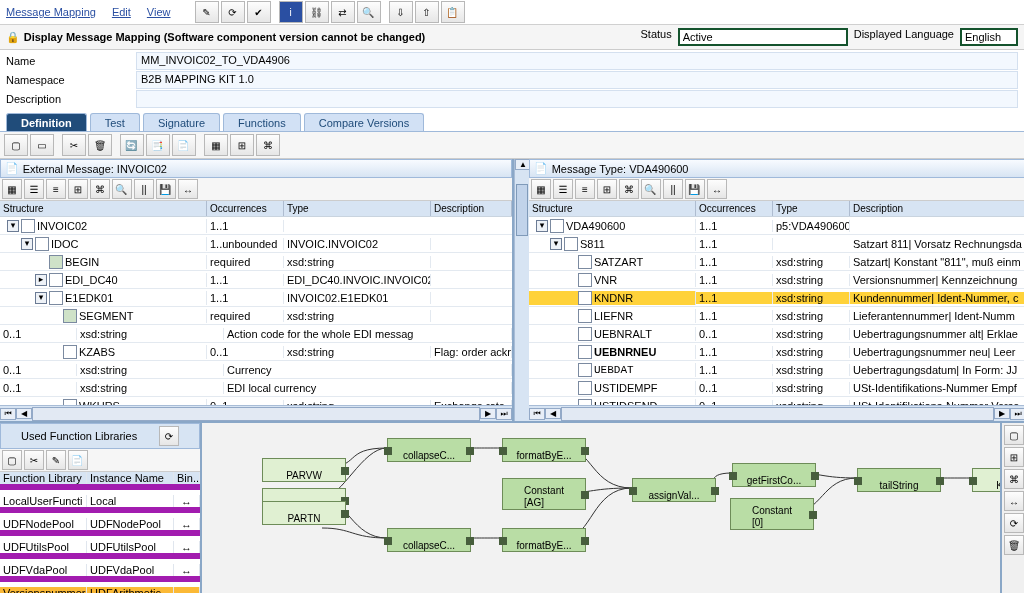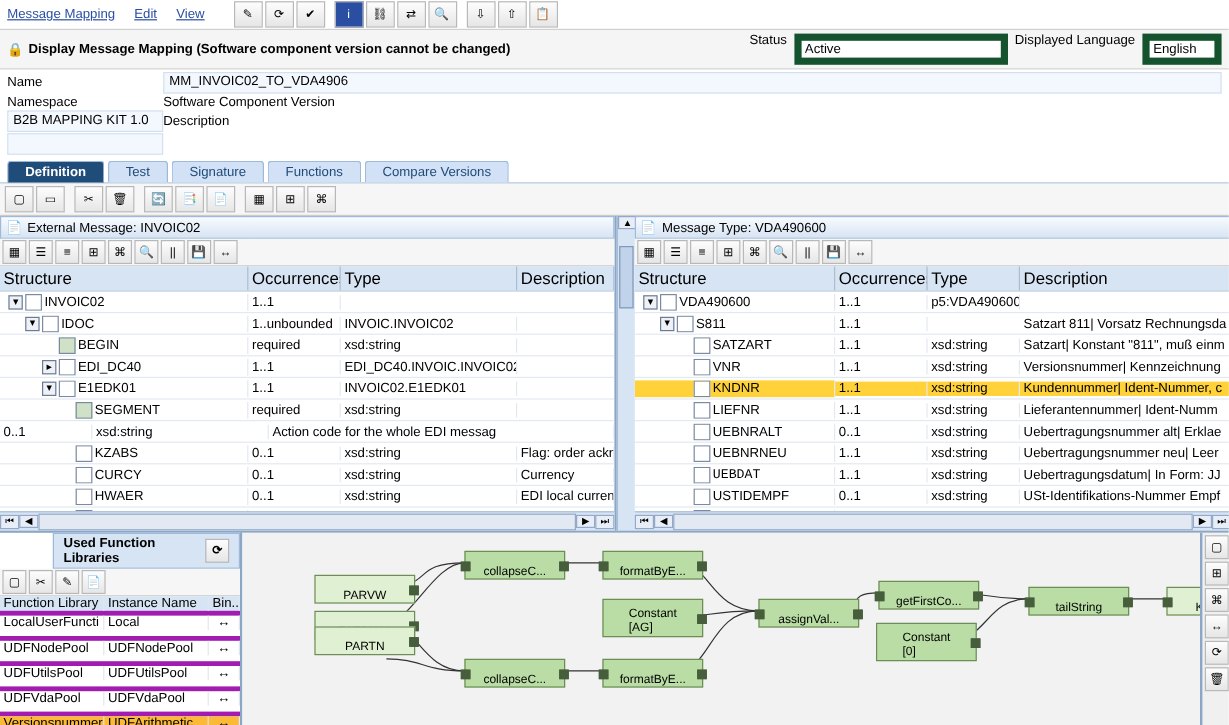--- a/index.html
+++ b/index.html
@@ -18,46 +18,46 @@
     font-family:Tahoma,Arial,sans-serif;
   }
   body{margin:0;font-size:11px;color:var(--text);background:#fff;overflow:hidden;}
   .menubar{background:#fff;border-bottom:1px solid #d0d0d0;padding:2px 6px;display:flex;gap:16px;align-items:center;height:20px;}
   .menubar a{color:#2a4fa2;text-decoration:underline;cursor:default;}
   .menubar-icons{display:flex;gap:2px;margin-left:8px;align-items:center;}
   .icon-btn{width:22px;height:20px;border:1px solid #b8b8b8;background:linear-gradient(#fdfdfd,#e6e6e6);display:inline-flex;align-items:center;justify-content:center;font-size:10px;cursor:default;}
   .icon-btn.sm{width:18px;height:18px;}
   .subhdr{display:flex;align-items:center;padding:3px 6px;background:#f5f5f5;border-bottom:1px solid #ccc;font-weight:bold;gap:4px;}
   .subhdr .status-block{margin-left:auto;display:flex;align-items:flex-start;gap:6px;font-weight:normal;}
-  .status-block input{border:6px solid #14532d;background:#fff;font-size:11px;padding:1px 3px;}
+  .status-block input{border:2px solid #14532d;background:#fff;font-size:11px;padding:1px 3px;}
   .form-grid{display:grid;grid-template-columns:130px 1fr;padding:2px 6px;background:#fff;row-gap:1px;align-items:center;}
   .form-grid .ro{background:#f3f8fe;border:1px solid #d4e0ef;padding:1px 4px;min-height:14px;}
   .tabstrip{display:flex;gap:3px;padding:3px 6px 0 6px;background:#fff;border-bottom:1px solid var(--sap-border);}
   .tab{padding:3px 14px 2px 14px;background:#d2e1f5;border:1px solid var(--sap-border);border-bottom:none;border-radius:3px 3px 0 0;cursor:default;color:#204c7a;}
   .tab.active{background:var(--sap-dark-blue);color:#fff;font-weight:bold;}
   .toolbar{display:flex;gap:2px;padding:2px 4px;background:#f6f6f6;border-bottom:1px solid #ccc;}
   .split{display:flex;height:262px;border-bottom:2px solid #8aa7c7;}
   .pane{width:50%;display:flex;flex-direction:column;border-right:2px solid #8aa7c7;}
   .pane-hdr{background:linear-gradient(#f8fbff,#d7e4f3);border:1px solid var(--sap-border);padding:2px 4px;display:flex;align-items:center;gap:4px;}
-  .colrow{display:flex;border-bottom:1px solid var(--row-border);background:var(--ruler);font-size:14px;}
+  .colrow{display:flex;border-bottom:1px solid var(--row-border);background:var(--ruler);font-size:10px;}
   .colrow>div{padding:2px 3px;border-right:1px solid #aebcd0;white-space:nowrap;overflow:hidden;}
   .col-struct{width:200px;} .col-occ{width:70px;} .col-type{width:140px;} .col-desc{flex:1;}
   .tbody{flex:1;overflow:hidden;}
   .row{display:flex;border-bottom:1px solid #e3e9f0;height:17px;align-items:center;}
   .row>div{padding:0 3px;border-right:1px solid #e3e9f0;overflow:hidden;white-space:nowrap;}
   .row.hl>div{background:var(--highlight);}
   .struct{display:flex;align-items:center;gap:2px;}
   .indent{display:inline-block;}
   .tw{width:10px;height:10px;border:1px solid #6b7b94;background:#eef2f7;display:inline-flex;align-items:center;justify-content:center;font-size:9px;line-height:1;cursor:default;}
   .el-icon{width:12px;height:12px;border:1px solid #7b8aa0;background:#fff;display:inline-block;}
   .el-icon.attr{background:#cfe2c8;}
   .hsplit{display:flex;height:170px;}
   .lib-pane{width:200px;border-right:2px solid #8aa7c7;display:flex;flex-direction:column;}
-  .lib-hdr{background:var(--ruler);border:1px solid var(--sap-border);padding:2px 8px;font-weight:bold;display:flex;align-items:center;justify-content:space-between;margin-left:44px;}
-  .lib-row{display:flex;border-bottom:4px solid #a21caf;height:17px;align-items:flex-start;}
+  .lib-hdr{background:var(--ruler);border:1px solid var(--sap-border);padding:2px 20px;font-weight:normal;display:flex;align-items:center;justify-content:space-between;}
+  .lib-row{display:flex;border-bottom:6px solid #a21caf;height:17px;align-items:flex-end;}
   .lib-row>div{padding:0 3px;overflow:hidden;white-space:nowrap;border-right:1px solid #e0e6ee;}
   .lib-fn{width:80px;} .lib-inst{width:80px;} .lib-bin{flex:1;text-align:center;}
   .lib-row.hl>div{background:var(--udf-sel);}
   .canvas{flex:1;position:relative;background:#f2f2f2;overflow:hidden;}
   .node{position:absolute;min-width:70px;height:22px;background:var(--node);border:1px solid #6d8c58;display:flex;align-items:flex-end;justify-content:center;font-size:10px;padding:0 6px;white-space:nowrap;}
   .node.t{background:var(--node-sel);}
   .node .port{position:absolute;width:6px;height:6px;background:#475e3d;border:1px solid #475e3d;}
   .node .port.l{left:-4px;} .node .port.r{right:-4px;}
   .wire path{stroke:#333;stroke-width:1;fill:none;}
   .scroll-horiz{display:flex;align-items:center;background:var(--ruler);height:15px;border-top:1px solid #a8bcd6;}
@@ -98,21 +98,20 @@
     <input readonly="" style="width: 160px;" value="Active">
     <span>Displayed Language</span>
     <input style="width: 48px;" value="English">
   </span>
 </div>
 
 <div class="form-grid">
   <div>Name</div>
   <div class="ro">MM_INVOIC02_TO_VDA4906</div>
   <div>Namespace</div>
-  <div>Software Component Version</div>
   <div class="ro">B2B MAPPING KIT 1.0</div>
   <div>Description</div>
   <div class="ro"></div>
 </div>
 
 <div class="tabstrip">
   <div class="tab active">Definition</div>
   <div class="tab">Test</div>
   <div class="tab">Signature</div>
   <div class="tab">Functions</div>
@@ -200,27 +199,25 @@
           <div class="col-type">xsd:string</div>
           <div class="col-desc">Action code for the whole EDI messag</div>
         </div>
         <div class="row">
           <div class="col-struct struct"><span class="indent" style="width:44px"></span><span style="width:12px;display:inline-block"></span> <span class="el-icon el"></span> KZABS</div>
           <div class="col-occ">0..1</div>
           <div class="col-type">xsd:string</div>
           <div class="col-desc">Flag: order acknowledgment required</div>
         </div>
         <div class="row">
-          <div class="col-struct struct"><span class="indent" style="width:44px"></span><span style="width:12px;display:inline-block"></span> <span class="el-icon el"></span> CURCY</div>
           <div class="col-occ">0..1</div>
           <div class="col-type">xsd:string</div>
           <div class="col-desc">Currency</div>
         </div>
         <div class="row">
-          <div class="col-struct struct"><span class="indent" style="width:44px"></span><span style="width:12px;display:inline-block"></span> <span class="el-icon el"></span> HWAER</div>
           <div class="col-occ">0..1</div>
           <div class="col-type">xsd:string</div>
           <div class="col-desc">EDI local currency</div>
         </div>
         <div class="row">
           <div class="col-struct struct"><span class="indent" style="width:44px"></span><span style="width:12px;display:inline-block"></span> <span class="el-icon el"></span> WKURS</div>
           <div class="col-occ">0..1</div>
           <div class="col-type">xsd:string</div>
           <div class="col-desc">Exchange rate</div>
         </div>
@@ -297,21 +294,21 @@
           <div class="col-type" style="width: 70px;">xsd:string</div>
           <div class="col-desc">Lieferantennummer| Ident-Numm</div>
         </div>
         <div class="row">
           <div class="col-struct struct" style="width: 160px;"><span class="indent" style="width:30px"></span><span style="width:12px;display:inline-block"></span> <span class="el-icon el"></span> UEBNRALT</div>
           <div class="col-occ">0..1</div>
           <div class="col-type" style="width: 70px;">xsd:string</div>
           <div class="col-desc">Uebertragungsnummer alt| Erklae</div>
         </div>
         <div class="row">
-          <div class="col-struct struct" style="width: 160px;"><span class="indent" style="width:30px"></span><span style="width:12px;display:inline-block"></span> <span class="el-icon el"></span> UEBNRNEU</div>
+          <div class="col-struct struct" style="width: 160px; font-weight: bold;"><span class="indent" style="width:30px"></span><span style="width:12px;display:inline-block"></span> <span class="el-icon el"></span> UEBNRNEU</div>
           <div class="col-occ">1..1</div>
           <div class="col-type" style="width: 70px;">xsd:string</div>
           <div class="col-desc">Uebertragungsnummer neu| Leer</div>
         </div>
         <div class="row">
           <div class="col-struct struct" style="width: 160px; font-family: Liberation Mono, monospace;"><span class="indent" style="width:30px"></span><span style="width:12px;display:inline-block"></span> <span class="el-icon el"></span> UEBDAT</div>
           <div class="col-occ">1..1</div>
           <div class="col-type" style="width: 70px;">xsd:string</div>
           <div class="col-desc">Uebertragungsdatum| In Form: JJ</div>
         </div>

